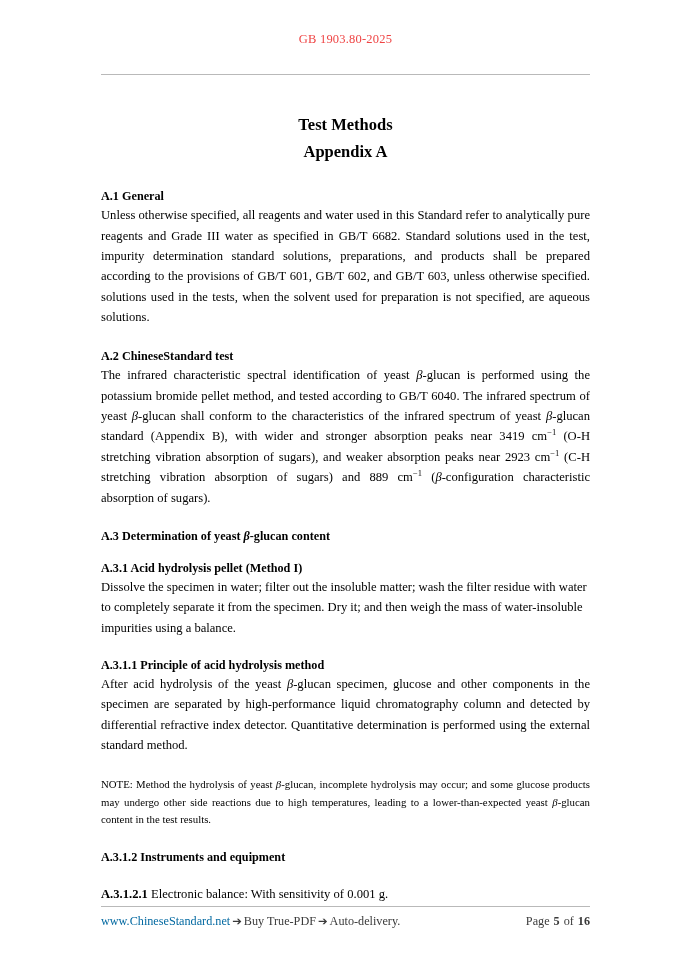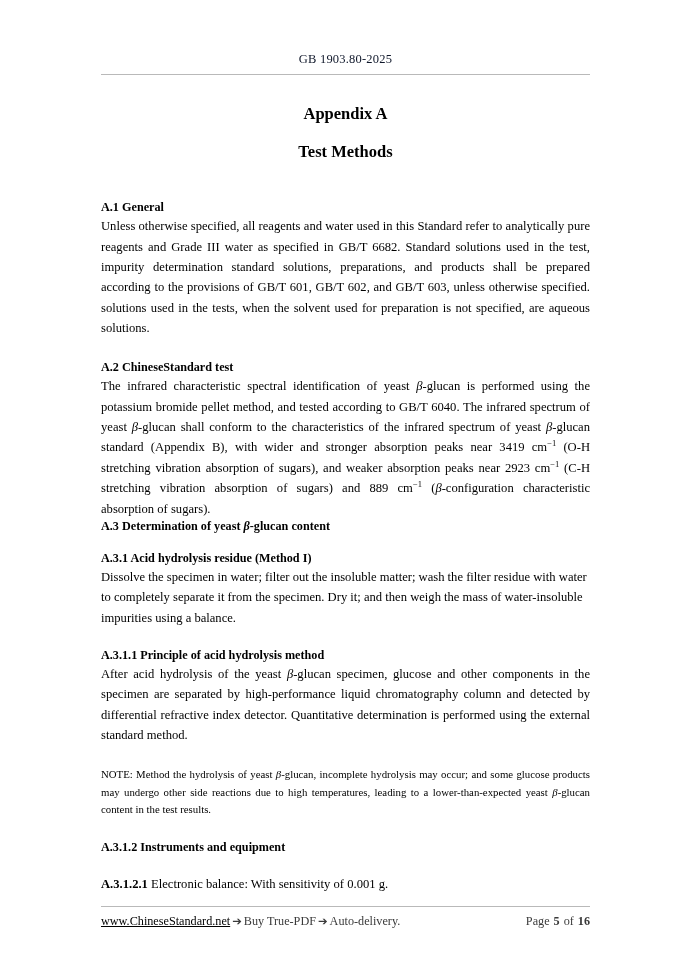--- a/index.html
+++ b/index.html
@@ -18,26 +18,26 @@
   .page {
     width: 693px;
     height: 980px;
     position: relative;
     box-sizing: border-box;
   }
 
   
   .running-header {
     position: absolute;
-    top: 52px;
+    top: 32px;
     left: 101px;
     width: 489px;
     text-align: center;
     font-size: 12.5px;
-    color: #0f172a;
+    color: #ef4444;
     letter-spacing: 0.2px;
   }
   .header-rule {
     position: absolute;
     top: 74px;
     left: 101px;
     width: 489px;
     height: 1px;
     background: #b9b9b9;
   }
@@ -112,22 +112,21 @@
     left: 101px;
     width: 489px;
     display: flex;
     align-items: baseline;
     justify-content: space-between;
     font-size: 12.2px;
     color: #3a3a3a;
   }
   .footer-left { white-space: nowrap; }
   .footer-url {
-    text-decoration: underline;
-    color: #000000;
+    color: #0369a1;
   }
   .arrow {
     font-family: "DejaVu Sans", sans-serif;
     font-weight: bold;
     font-size: 11.5px;
     padding: 0 2px;
   }
   .footer-right { white-space: nowrap; font-family: Liberation Serif, serif; }
   .footer-right b { font-weight: bold; }
   .pg-sp { display: inline-block; width: 4px; }
@@ -137,32 +136,32 @@
 
 <div class="page">
 
   <div class="running-header">
     <span>GB 1903.80-2025</span>
   </div>
   <div class="header-rule"></div>
 
   <div class="content">
 
+    <p class="doc-title second">Test Methods</p>
     <p class="doc-title first">Appendix A</p>
-    <p class="doc-title second">Test Methods</p>
 
-    <h2 class="section-heading" style="margin-top:38px;">A.1 General</h2>
+    <h2 class="section-heading" style="margin-top:27px;">A.1 General</h2>
     <p class="body-text sp-heading-after">Unless otherwise specified, all reagents and water used in this Standard refer to analytically pure reagents and Grade III water as specified in GB/T 6682. Standard solutions used in the test, impurity determination standard solutions, preparations, and products shall be prepared according to the provisions of GB/T 601, GB/T 602, and GB/T 603, unless otherwise specified. solutions used in the tests, when the solvent used for preparation is not specified, are aqueous solutions.</p>
 
     <h2 class="section-heading" style="margin-top:22px;">A.2 ChineseStandard test</h2>
     <p class="body-text sp-heading-after"><span>The infrared characteristic spectral identification of yeast </span><span class="beta">β</span><span>-glucan is performed using the potassium bromide pellet method, and tested according to GB/T 6040. The infrared spectrum of yeast </span><span class="beta">β</span><span>-glucan shall conform to the characteristics of the infrared spectrum of yeast </span><span class="beta">β</span><span>-glucan standard (Appendix B), with wider and stronger absorption peaks near 3419 cm</span><sup>−1</sup><span> (O-H stretching vibration absorption of sugars), and weaker absorption peaks near 2923 cm</span><sup>−1</sup><span> (C-H stretching vibration absorption of sugars) and 889 cm</span><sup>−1</sup><span> (</span><span class="beta">β</span><span>-configuration characteristic absorption of sugars).</span></p>
 
-    <h2 class="section-heading" style=""><span>A.3 Determination of yeast </span><span class="beta">β</span><span>-glucan content</span></h2>
+    <h2 class="section-heading" style="margin-top:21px;"><span>A.3 Determination of yeast </span><span class="beta">β</span><span>-glucan content</span></h2>
 
-    <h2 class="section-heading" style="margin-top:16px;">A.3.1 Acid hydrolysis residue (Method I)</h2>
+    <h2 class="section-heading" style="margin-top:16px;">A.3.1 Acid hydrolysis pellet (Method I)</h2>
     <p class="body-text ragged sp-heading-after">Dissolve the specimen in water; filter out the insoluble matter; wash the filter residue with water to completely separate it from the specimen. Dry it; and then weigh the mass of water-insoluble impurities using a balance.</p>
 
     <h2 class="section-heading" style="margin-top:20px;">A.3.1.1 Principle of acid hydrolysis method</h2>
     <p class="body-text sp-heading-after"><span>After acid hydrolysis of the yeast </span><span class="beta">β</span><span>-glucan specimen, glucose and other components in the specimen are separated by high-performance liquid chromatography column and detected by differential refractive index detector. Quantitative determination is performed using the external standard method.</span></p>
 
     <p class="note-text" style="margin-top:21px;"><span>NOTE: Method the hydrolysis of yeast </span><span class="beta">β</span><span>-glucan, incomplete hydrolysis may occur; and some glucose products may undergo other side reactions due to high temperatures, leading to a lower-than-expected yeast </span><span class="beta">β</span><span>-glucan content in the test results.</span></p>
 
     <h2 class="section-heading" style="margin-top:21px;">A.3.1.2 Instruments and equipment</h2>
 
     <p class="body-text" style="margin-top:18px;"><span class="num-prefix">A.3.1.2.1</span><span> Electronic balance: With sensitivity of 0.001 g.</span></p>

